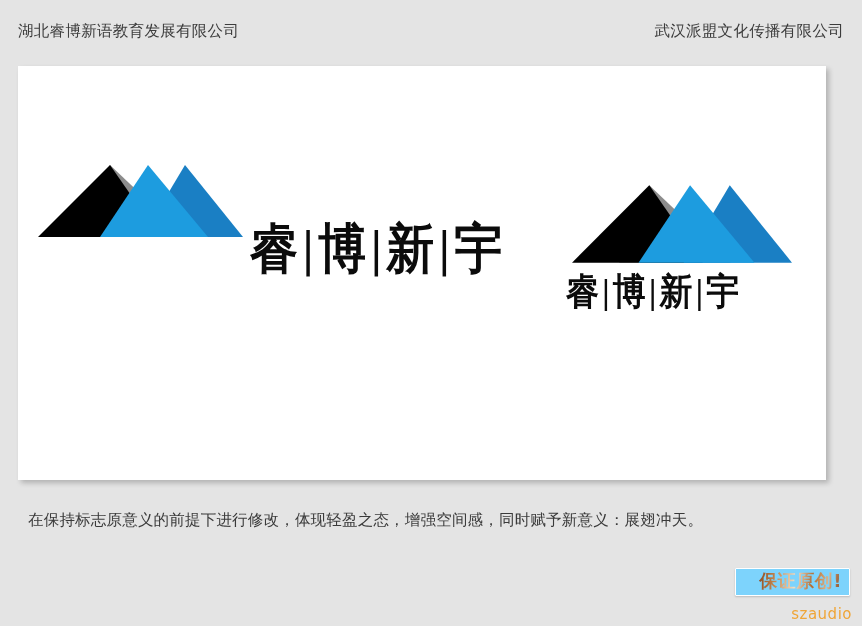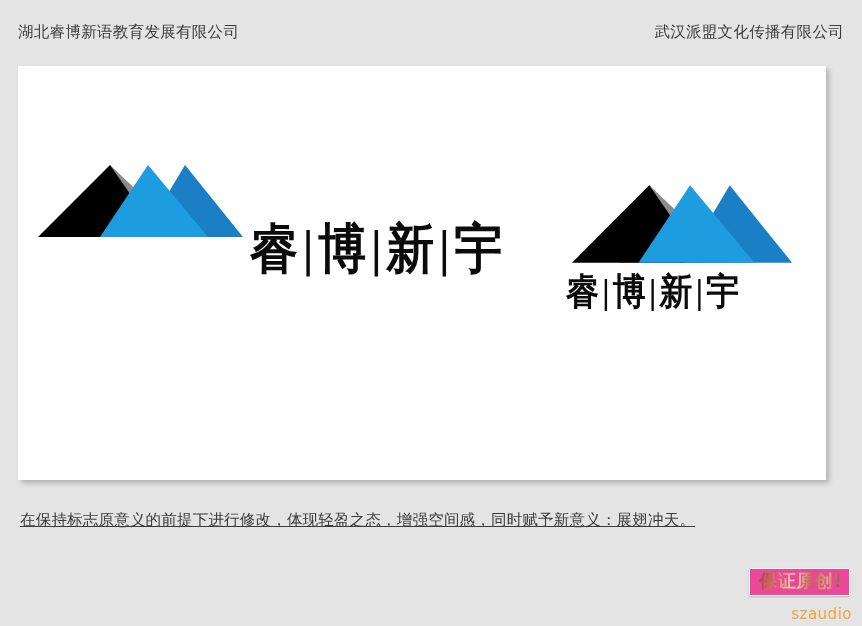--- a/index.html
+++ b/index.html
@@ -27,20 +27,21 @@
     justify-content: space-between;
     padding: 0 18px;
     box-sizing: border-box;
   }
   .header-text {
     font-size: 15.5px;
     color: #3c3c3c;
     letter-spacing: 0.3px;
     white-space: nowrap;
     line-height: 1;
+    font-family: Liberation Mono, monospace;
   }
 
   
   .panel {
     position: absolute;
     left: 18px;
     top: 66px;
     width: 808px;
     height: 414px;
     background: #ffffff;
@@ -125,42 +126,41 @@
   }
 
   
   .description {
     position: absolute;
     left: 20px;
     top: 508px;
     width: 824px;
   }
   .description p {
-    margin: 0 0 6px 0;
+    margin: 0 0 6px 8px;
     font-size: 15.5px;
     color: #3a3a3a;
     line-height: 1.55;
     letter-spacing: 0.2px;
-    text-decoration: underline;
   }
 
   
   .watermark {
     position: absolute;
     right: 4px;
     bottom: 2px;
     width: 128px;
     height: 62px;
   }
   .badge {
     position: absolute;
     right: 8px;
     top: 6px;
-    padding: 3px 7px 4px 9px;
-    background: #ec4899;
+    padding: 3px 7px 4px 23px;
+    background: #7dd3fc;
     border: 1px solid #ffffff;
     box-shadow: 0 1px 2px rgba(0,0,0,0.18);
     border-radius: 1px;
   }
   .badge-text {
     font-size: 18px;
     font-weight: bold;
     line-height: 1;
     letter-spacing: 0.5px;
     background: linear-gradient(100deg,#8c4a1e 0%, #c98a52 22%, #f3ddc4 44%, #b06c32 64%, #e0b489 82%, #7a3d18 100%);

